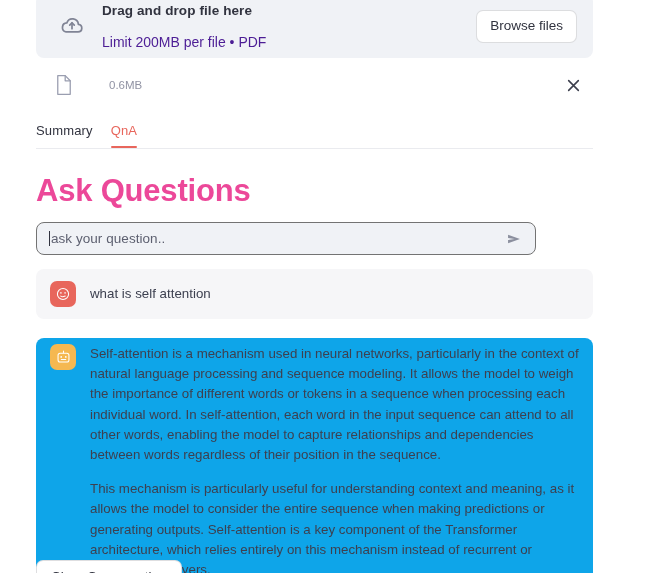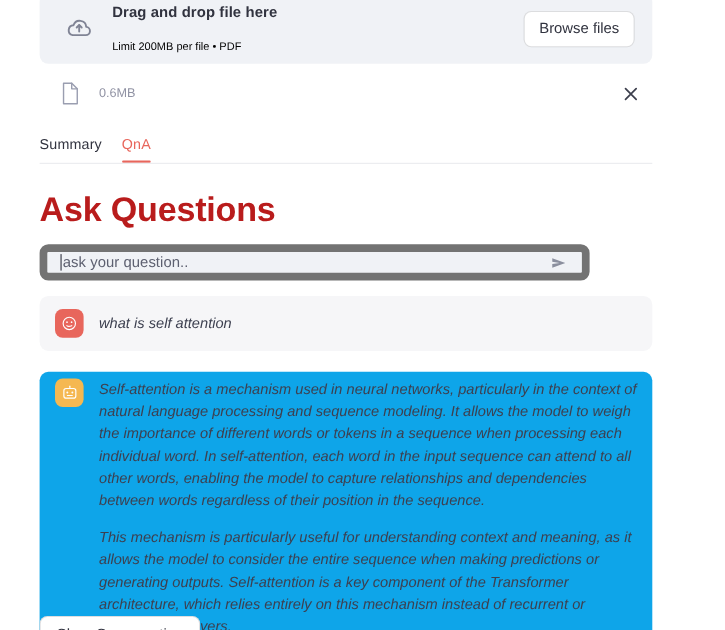--- a/index.html
+++ b/index.html
@@ -56,22 +56,22 @@
     justify-content: center;
   }
   .uploader-title {
     font-size: 13.5px;
     font-weight: 600;
     color: #31333f;
     line-height: 18px;
     letter-spacing: 0.1px;
   }
   .uploader-sub {
-    font-size: 10px;
-    color: #000000;
+    font-size: 14px;
+    color: #4c1d95;
     line-height: 17px;
     margin-top: 14px;
   }
   .browse-btn {
     flex: 0 0 auto;
     background: #ffffff;
     border: 1px solid rgba(49,51,63,0.17);
     border-radius: 7px;
     padding: 6px 13px 7px 13px;
     font-size: 13.5px;
@@ -104,21 +104,21 @@
   }
   .file-name {
     font-size: 13.5px;
     color: #31333f;
     line-height: 20px;
     letter-spacing: 0.05px;
   }
   .file-size {
     font-size: 11.5px;
     color: #9193a4;
-    margin-left: 0;
+    margin-left: 19px;
     line-height: 20px;
   }
   .file-spacer { flex: 1 1 auto; }
   .file-close {
     width: 28px;
     height: 28px;
     flex: 0 0 28px;
     display: flex;
     align-items: center;
     justify-content: center;
@@ -167,35 +167,35 @@
     background: #eaebef;
   }
 
   
   .heading {
     position: absolute;
     left: 36px;
     top: 155px;
     font-size: 31px;
     font-weight: bold;
-    color: #b91c1c;
+    color: #ec4899;
     letter-spacing: -0.2px;
     line-height: 40px;
   }
 
   
   .chat-input {
     position: absolute;
     left: 36px;
     top: 206px;
     width: 500px;
     height: 33px;
     box-sizing: border-box;
     background: #f0f2f6;
-    border: 7px solid #737373;
+    border: 1px solid #737373;
     border-radius: 8px;
     display: flex;
     align-items: center;
     padding: 0 10px 0 12px;
   }
   .chat-input .caret {
     width: 1px;
     height: 15px;
     background: #31333f;
     flex: 0 0 1px;
@@ -252,21 +252,20 @@
     display: flex;
     align-items: center;
     justify-content: center;
     margin-right: 14px;
   }
   .avatar-user { background: #e8665c; }
   .avatar-assistant { background: #f5b851; }
   .msg-body {
     flex: 1 1 auto;
     min-width: 0;
-    font-style: italic;
   }
   .msg-text {
     font-size: 13.3px;
     line-height: 20.2px;
     color: #3d4050;
     letter-spacing: 0.01px;
   }
   .msg-user .msg-text {
     line-height: 26px;
   }

